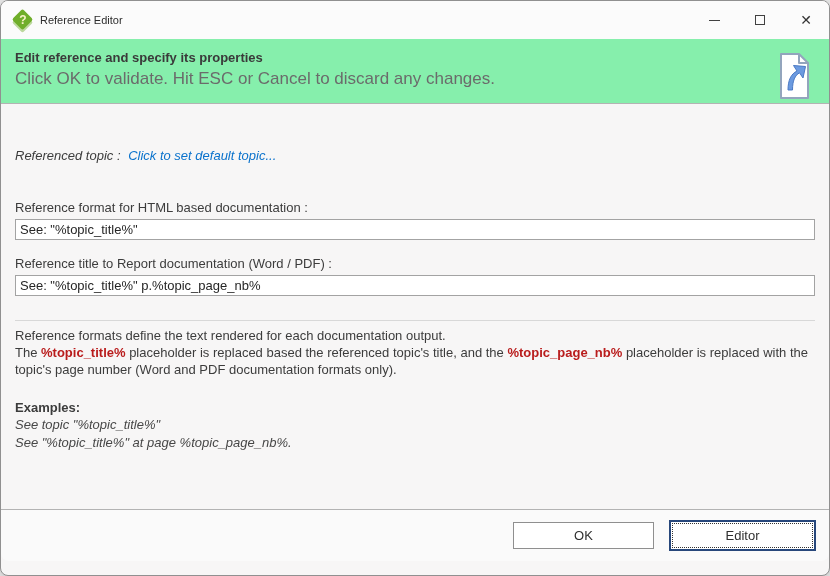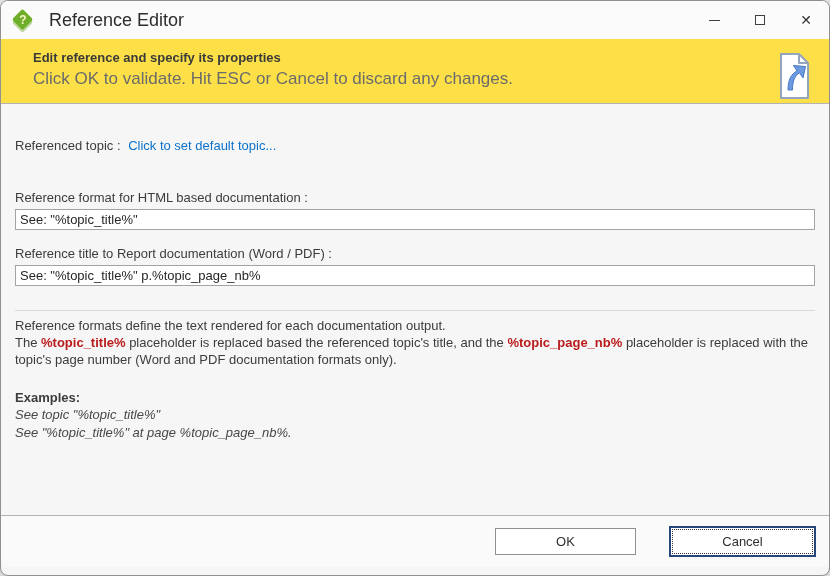--- a/index.html
+++ b/index.html
@@ -40,58 +40,58 @@
   }
   .app-icon .qmark {
     position: absolute;
     left: 0; top: 1px; width: 22px; height: 20px;
     display: flex; align-items: center; justify-content: center;
     color: #f9f3c9;
     font-weight: bold;
     font-size: 12px;
   }
   .title-text {
-    margin-left: 15px;
-    font-size: 18px;
+    margin-left: 6px;
+    font-size: 11px;
     color: #2d2d2d;
   }
   .win-controls {
     margin-left: auto;
     display: flex;
     height: 38px;
   }
   .win-btn {
     width: 46px; height: 38px;
     display: flex; align-items: center; justify-content: center;
     background: transparent; border: none; cursor: pointer;
   }
   .glyph-min { width: 11px; height: 0; border-top: 1px solid #404040; }
   .glyph-max { width: 10px; height: 10px; border: 1px solid #404040; }
   .glyph-close { font-size: 14px; color: #333; line-height: 1; }
 
   
   .header {
     height: 65px;
-    background: #fde047;
+    background: #86efac;
     border-bottom: 1px solid #b3b3b3;
     display: flex;
     justify-content: space-between;
-    padding: 11px 16px 0 32px;
+    padding: 11px 16px 0 14px;
   }
   .header-title { font-size: 13px; font-weight: bold; color: #3a3a3a; }
   .header-sub   { font-size: 17px; color: #6b6b6b; margin-top: 4px; }
   .header-icon  { width: 38px; height: 48px; margin-top: 2px; }
 
   
   .body-area {
     padding: 0 14px;
     font-size: 13px;
     color: #3c3c3c;
   }
-  .topic-row { margin-top: 34px; }
+  .topic-row { margin-top: 44px; font-style: italic; }
   .topic-link {
     color: var(--link, #0a72cc);
     text-decoration: none;
     cursor: pointer;
     margin-left: 4px;
   }
   .field-label { margin-top: 37px; }
   .field-label.second { margin-top: 16px; }
   .text-input {
     display: block;
@@ -112,28 +112,28 @@
     margin-top: 24px;
   }
   .description { margin-top: 6px; line-height: 17px; }
   .description b { color: #b91c1c; text-align: center; }
   .examples-heading { margin-top: 21px; font-weight: bold; line-height: 17px; }
   .example-line { font-style: italic; color: #474747; line-height: 17.5px; }
 
   
   .footer {
     position: absolute;
-    left: 0; right: 0; bottom: 8px;
+    left: 0; right: 0; bottom: 14px;
     height: 52px;
     background: #fafafa;
     border-top: 1px solid #b3b3b3;
     display: flex;
     align-items: center;
     justify-content: flex-end;
-    gap: 33px;
+    gap: 15px;
     padding-right: 13px;
     border-radius: 0 0 8px 8px;
   }
   .btn {
     font-family: "Liberation Sans", "DejaVu Sans", sans-serif;
     font-size: 13px;
     color: #2f2f2f;
     background: #ffffff;
     cursor: pointer;
   }
@@ -205,16 +205,16 @@
     </div>
 
     <div class="examples-heading">Examples:</div>
     <div class="example-line">See topic "%topic_title%"</div>
     <div class="example-line">See "%topic_title%" at page %topic_page_nb%.</div>
 
   </div>
 
   <div class="footer">
     <button class="btn btn-ok">OK</button>
-    <button class="btn btn-cancel">Cancel</button>
+    <button class="btn btn-cancel">Editor</button>
   </div>
 
 </div>
 
 </body></html>

